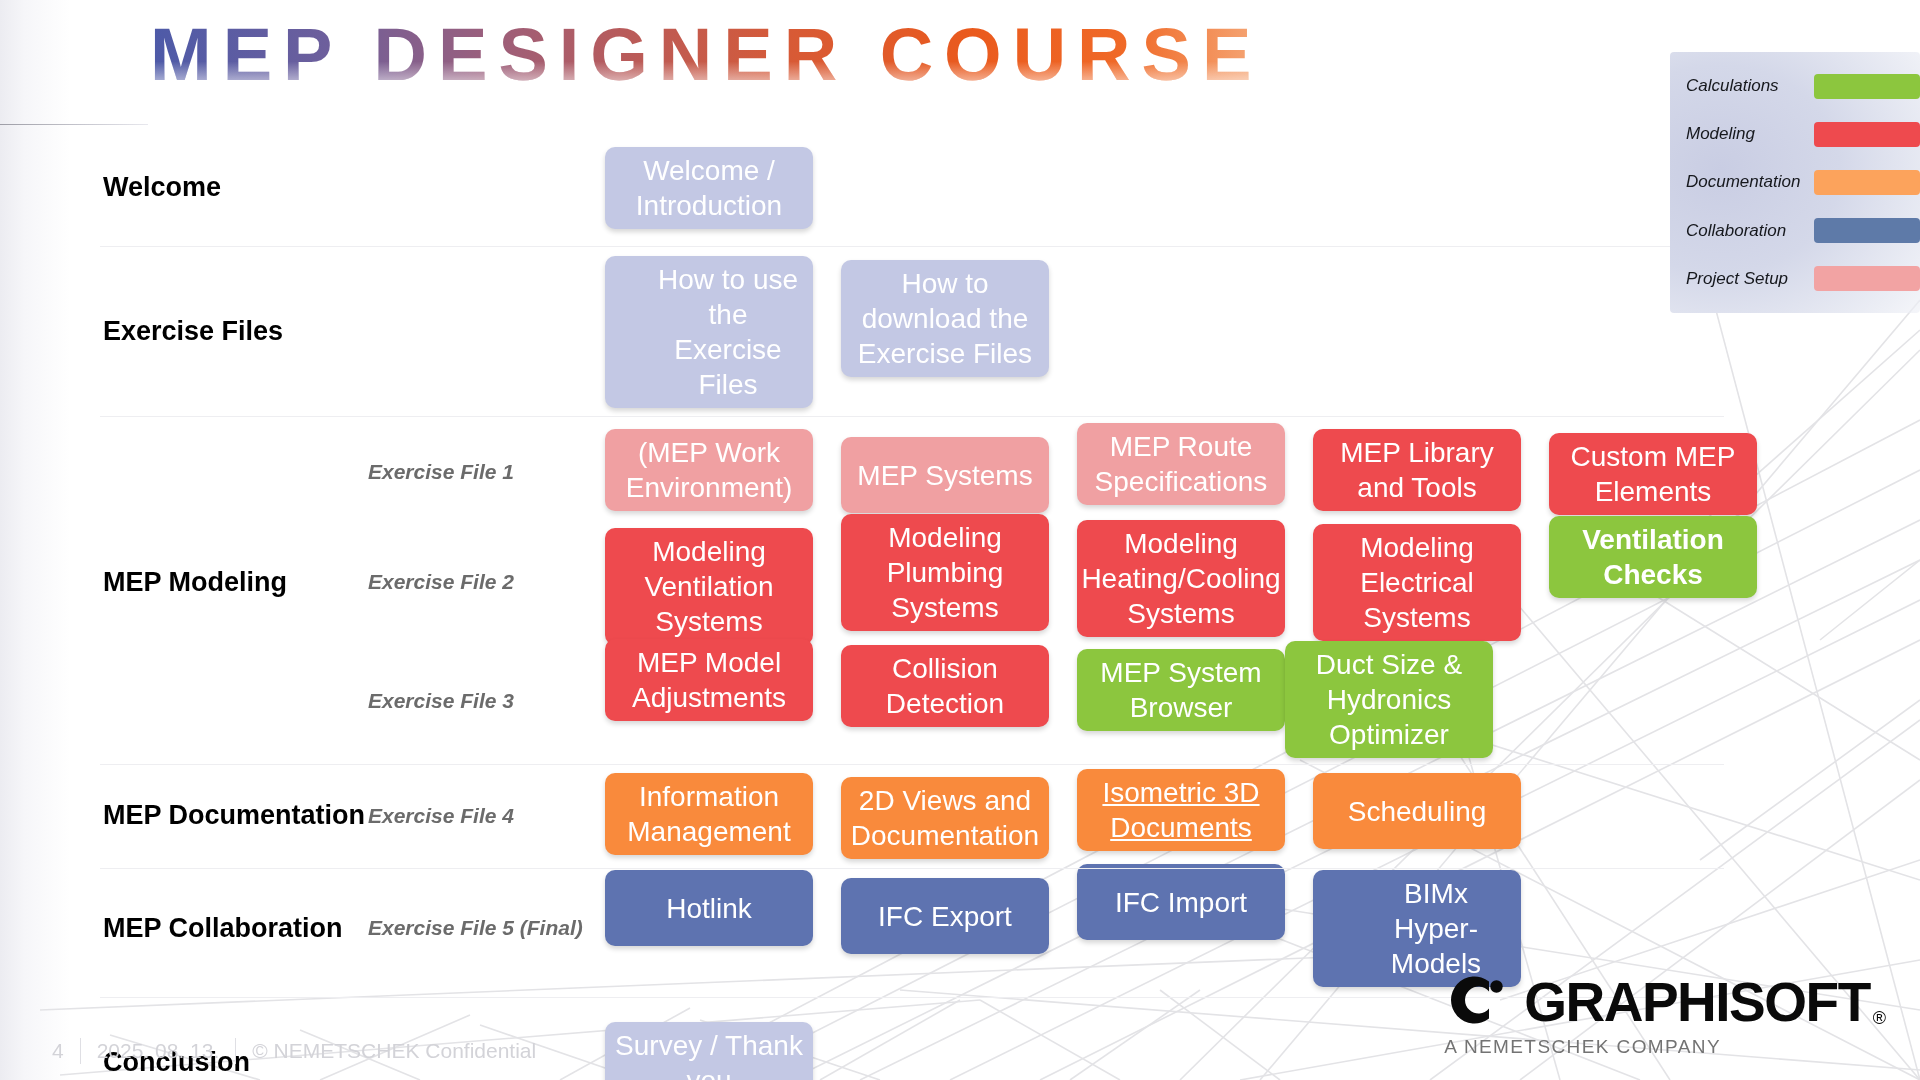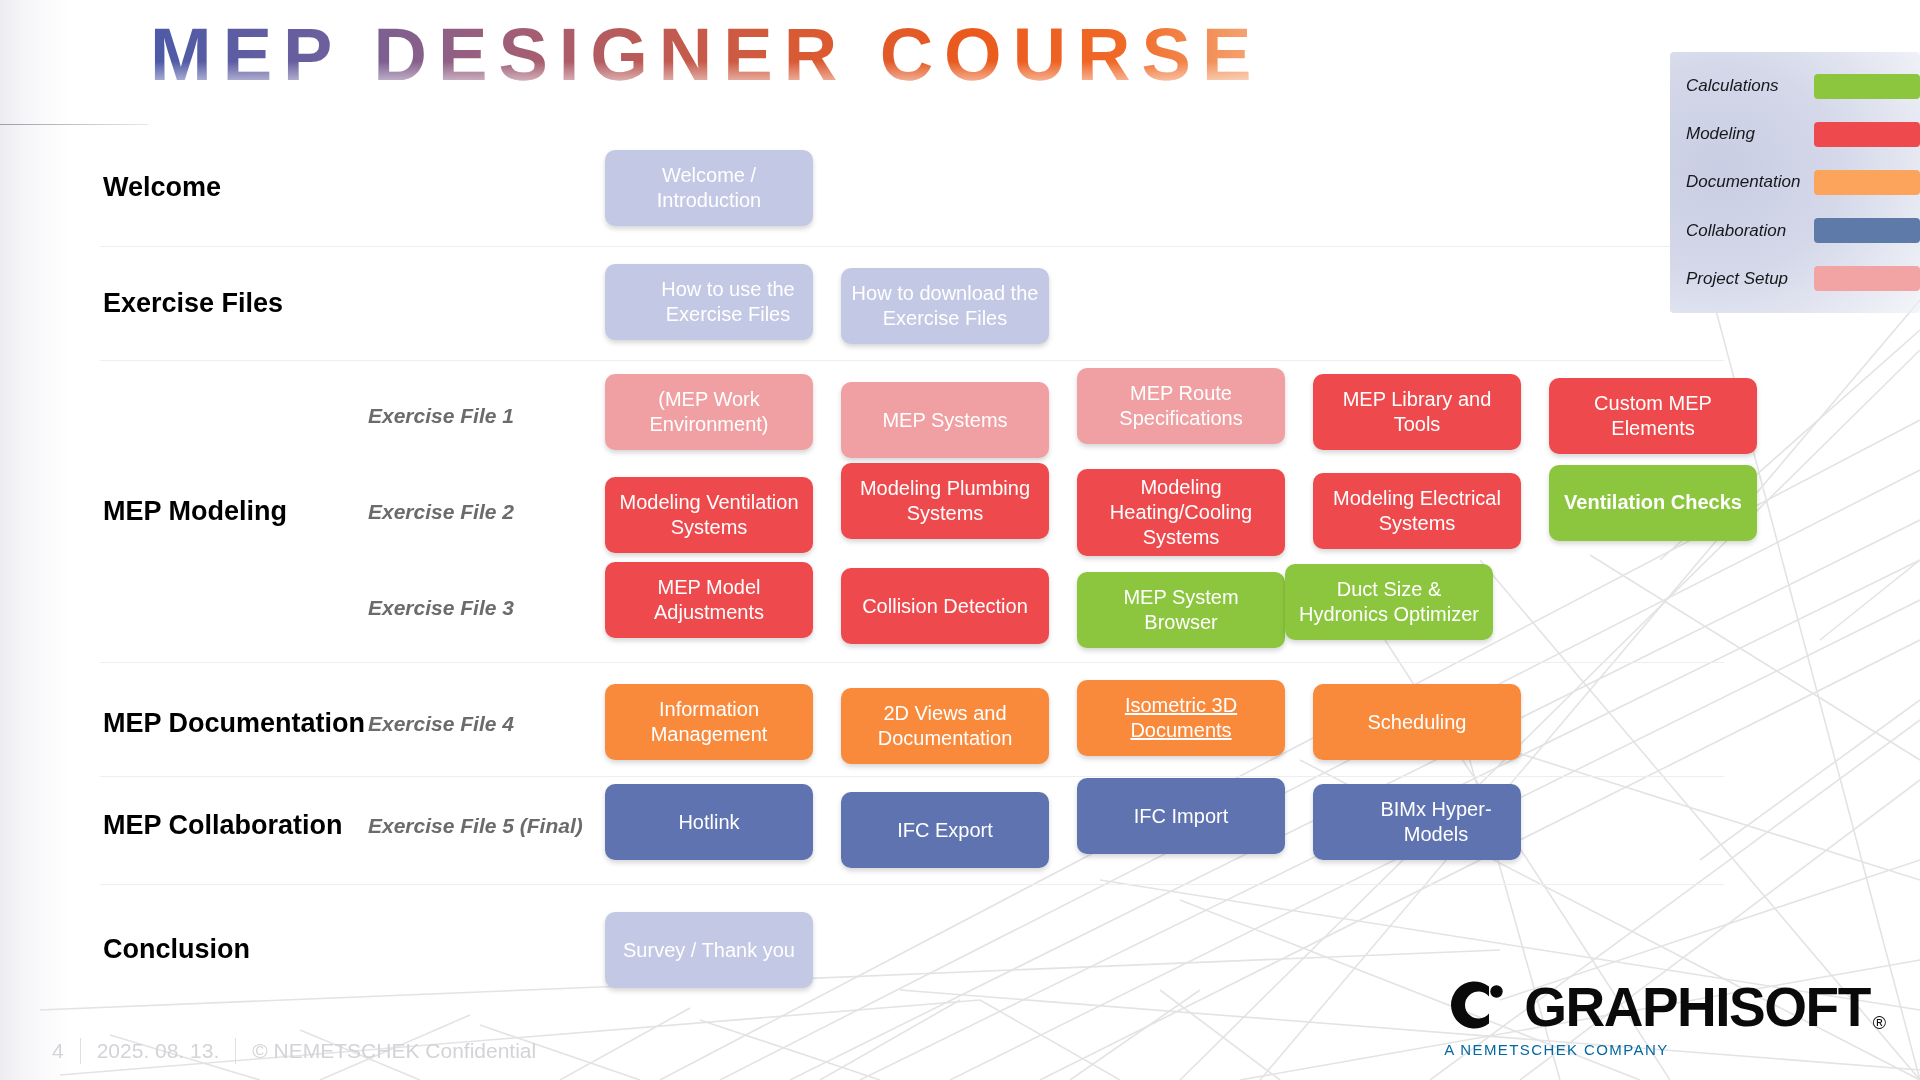--- a/index.html
+++ b/index.html
@@ -128,21 +128,21 @@
     align-items: flex-start;
     flex: 1 1 auto;
   }
   .card {
     border-radius: 10px;
     color: #ffffff;
     display: flex;
     align-items: center;
     justify-content: center;
     text-align: center;
-    font-size: 20px;
+    font-size: 28px;
     line-height: 1.25;
     padding: 6px 10px;
     box-shadow: 0 3px 5px rgba(0,0,0,0.16);
     width: 208px;
     min-height: 76px;
   }
 
   
   #footer {
     position: absolute;
@@ -175,23 +175,23 @@
     line-height: 1;
   }
   #logo-reg {
     font-size: 18px;
     color: #0a0a0a;
     margin-left: 3px;
     align-self: flex-end;
     padding-bottom: 4px;
   }
   #logo-sub {
-    font-size: 15px;
+    font-size: 19px;
     letter-spacing: 1.4px;
-    color: #0369a1;
+    color: #737373;
     margin-top: 3px;
     margin-right: 10px;
   }
 </style>
 </head>
 <body>
 
 <div id="slide">
 
   <div id="bg-left-fade"></div>
@@ -314,21 +314,21 @@
           <div class="section-label"></div>
           <div class="exfile-label">Exercise File 3</div>
           <div class="cards">
             <div class="card" style="background: rgb(238, 74, 78); margin-left: 0px; margin-top: -6px;">MEP Model Adjustments</div>
             <div class="card" style="background: rgb(238, 74, 78); margin-left: 28px; margin-top: 0px;">Collision Detection</div>
             <div class="card" style="background: rgb(140, 198, 62); margin-left: 28px; margin-top: 4px;">MEP System Browser</div>
             <div class="card" style="background: rgb(140, 198, 62); margin-top: -4px;">Duct Size &amp; Hydronics Optimizer</div>
           </div>
         </div>
       </div>
-      <div class="band" style="padding-top: 14px; padding-bottom: 4px;">
+      <div class="band" style="padding-top: 4px; padding-bottom: 4px;">
         <div class="band-rule"></div>
         <div class="band-row">
           <div class="section-label">MEP Documentation</div>
           <div class="exfile-label">Exercise File 4</div>
           <div class="cards">
             <div class="card" style="background: rgb(249, 138, 60); margin-left: 0px; margin-top: 0px;">Information Management</div>
             <div class="card" style="background: rgb(249, 138, 60); margin-left: 28px; margin-top: 4px;">2D Views and Documentation</div>
             <div class="card" style="background: rgb(249, 138, 60); margin-left: 28px; margin-top: -4px; text-decoration: underline;">Isometric 3D Documents</div>
             <div class="card" style="background: rgb(249, 138, 60); margin-left: 28px; margin-top: 0px;">Scheduling</div>
           </div>

